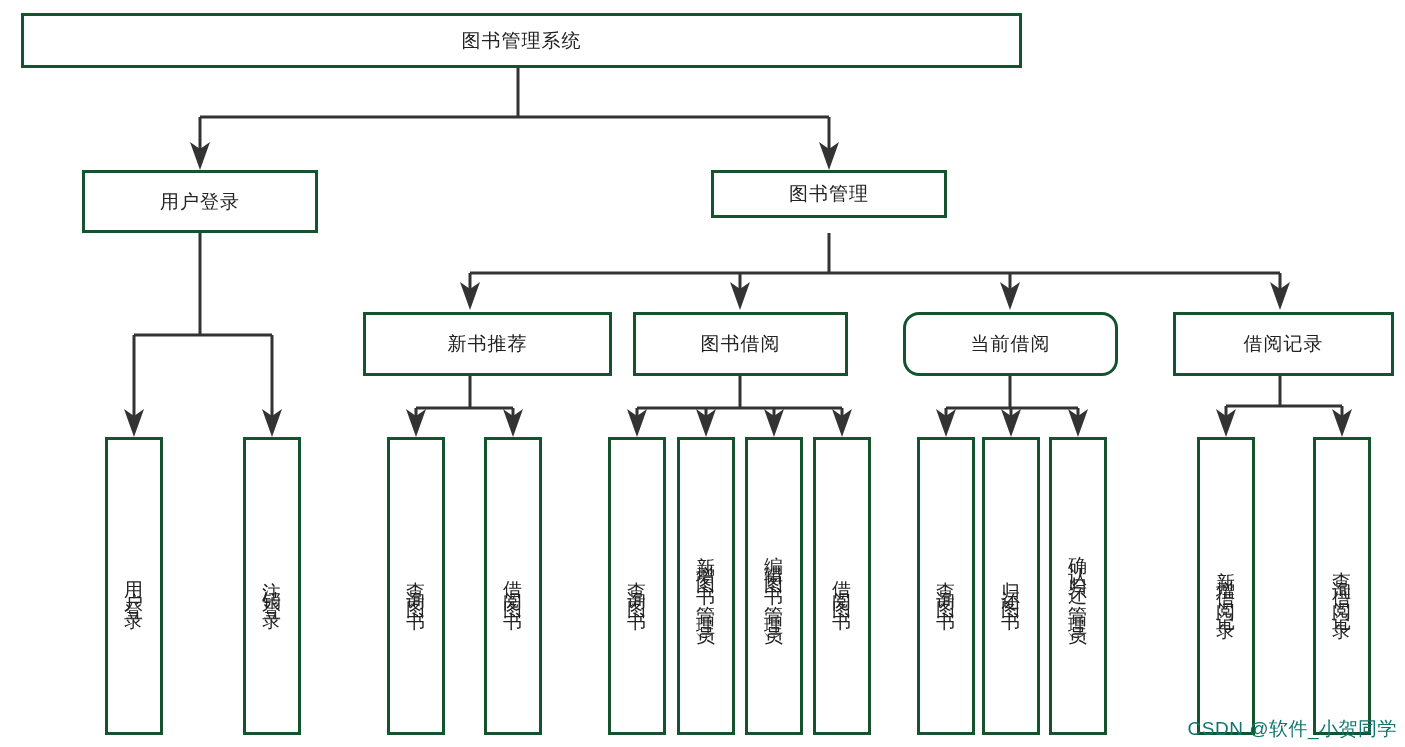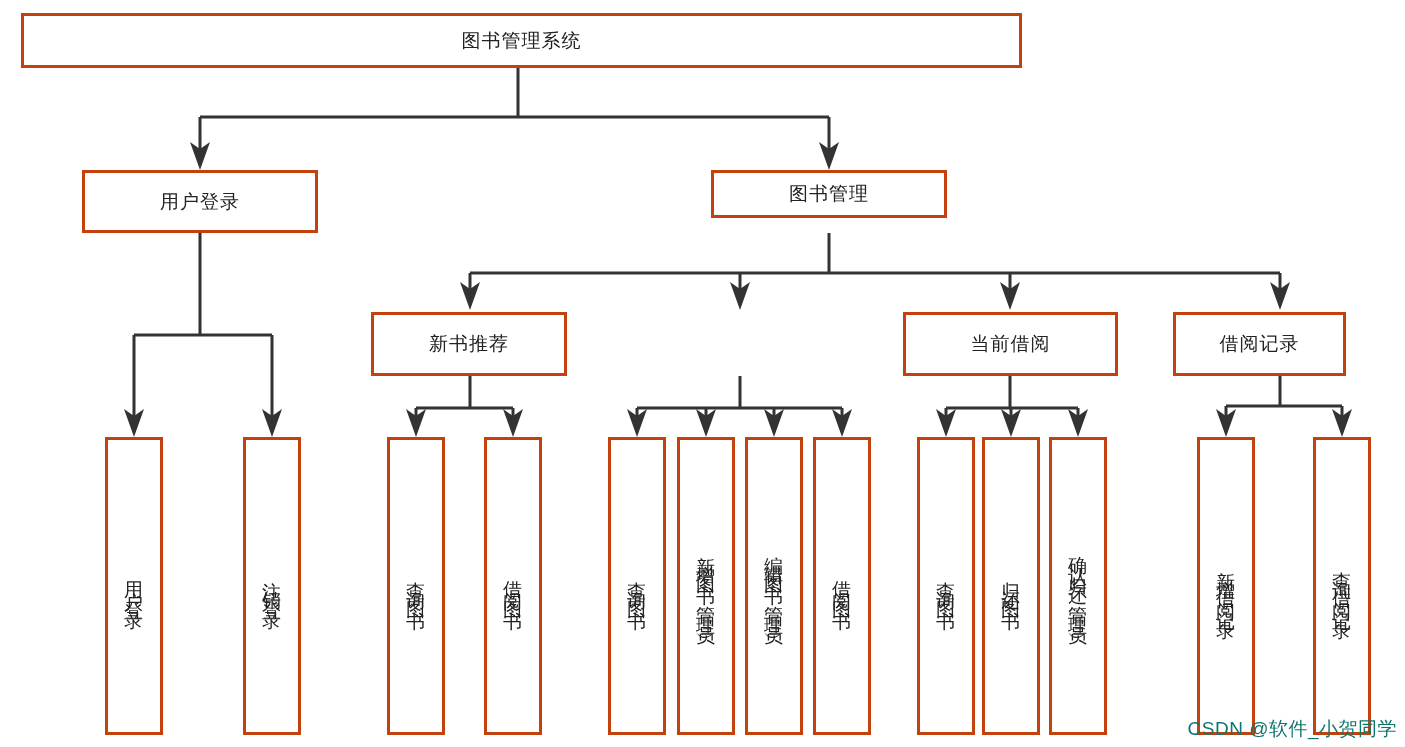--- a/index.html
+++ b/index.html
@@ -10,21 +10,21 @@
     font-family:"Liberation Sans", sans-serif;
     overflow:hidden;
   }
   svg.connectors {
     position:absolute; left:0; top:0; width:1405px; height:747px;
     pointer-events:none;
   }
   .node {
     position:absolute;
     box-sizing:border-box;
-    border:3px solid #c2410c;
+    border:3px solid #14532d;
     background:#ffffff;
     display:flex; align-items:center; justify-content:center;
     color:#222222;
   }
   .node.h span {
     font-size:19px;
     letter-spacing:1px;
     white-space:nowrap;
   }
   .node.v span {
@@ -101,27 +101,30 @@
     <span>图书管理系统</span>
   </div>
 
   <div class="node h" style="left:82px; top:170px; width:236px; height:63px;">
     <span>用户登录</span>
   </div>
   <div class="node h" style="left:711px; top:170px; width:236px; height:48px;">
     <span>图书管理</span>
   </div>
 
-  <div class="node h" style="left:363px; top:312px; width:196px; height:64px;margin-left:8px;">
+  <div class="node h" style="left:363px; top:312px; width:249px; height:64px;">
     <span>新书推荐</span>
   </div>
-  <div class="node h" style="left:903px; top:312px; width:215px; height:64px;">
+  <div class="node h" style="left:633px; top:312px; width:215px; height:64px;">
+    <span>图书借阅</span>
+  </div>
+  <div class="node h" style="left:903px; top:312px; width:215px; height:64px;border-radius:16px;">
     <span>当前借阅</span>
   </div>
-  <div class="node h" style="left:1173px; top:312px; width:173px; height:64px;">
+  <div class="node h" style="left:1173px; top:312px; width:221px; height:64px;">
     <span>借阅记录</span>
   </div>
 
   <div class="node v" style="left:105px; top:437px; width:58px; height:298px;">
     <span>用户登录</span>
   </div>
   <div class="node v" style="left:243px; top:437px; width:58px; height:298px;">
     <span>注销登录</span>
   </div>
 

